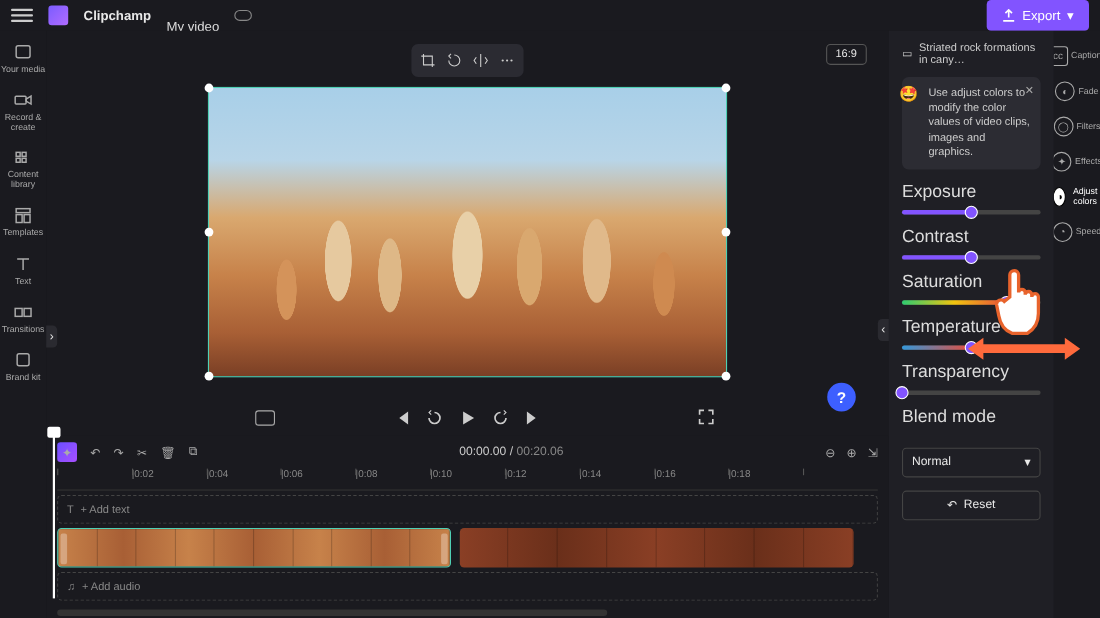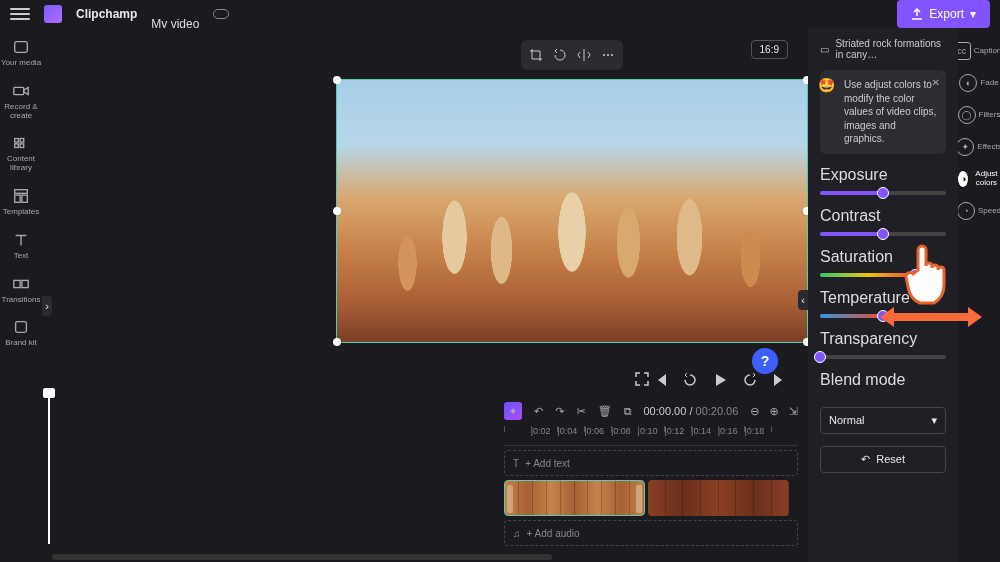--- a/index.html
+++ b/index.html
@@ -15,21 +15,21 @@
 .topbar .export{margin-left:auto;background:#8254ff;color:#fff;padding:7px 14px;border-radius:4px;font-size:12px;display:flex;align-items:center;gap:6px;cursor:pointer;}
 
 .main{display:flex;height:534px;}
 
 .left{width:42px;background:#1a1a1f;display:flex;flex-direction:column;align-items:center;padding-top:10px;gap:14px;}
 .left .item{display:flex;flex-direction:column;align-items:center;gap:3px;cursor:pointer;color:#aaa;}
 .left .item svg{width:18px;height:18px;fill:none;stroke:#aaa;stroke-width:1.5;}
 .left .item span{font-size:8px;text-align:center;line-height:1.1;}
 .left .expand{position:absolute;left:42px;top:296px;width:10px;height:20px;background:#2a2a30;border-radius:0 4px 4px 0;display:flex;align-items:center;justify-content:center;cursor:pointer;}
 
-.stage-col{flex:1;display:flex;flex-direction:column;background:#1a1a1f;align-items:flex-end;}
+.stage-col{flex:1;display:flex;flex-direction:column;background:#1a1a1f;}
 
 .stage{flex:0 0 336px;position:relative;display:flex;flex-direction:column;align-items:center;justify-content:center;}
 .stage-tools{position:absolute;top:12px;left:50%;transform:translateX(-50%);display:flex;gap:2px;background:#2b2b32;border-radius:6px;padding:4px;}
 .stage-tools .tbtn{width:22px;height:22px;display:flex;align-items:center;justify-content:center;cursor:pointer;border-radius:4px;}
 .aspect{position:absolute;top:12px;right:20px;border:1px solid #555;border-radius:4px;padding:3px 8px;font-size:10px;cursor:pointer;}
 .canvas{width:472px;height:264px;position:relative;margin-top:30px;border:1.5px solid #4fd0b5;background:linear-gradient(180deg,#a8cfe8 0%,#b8d5e8 25%,#d9a86f 45%,#c7824a 65%,#a85f35 85%,#7a3f25 100%);}
 
 .canvas::before{content:"";position:absolute;inset:0;background:
 radial-gradient(ellipse 40px 120px at 25% 60%,#e6c99f 30%,transparent 31%),
 radial-gradient(ellipse 35px 110px at 35% 65%,#deb887 30%,transparent 31%),

